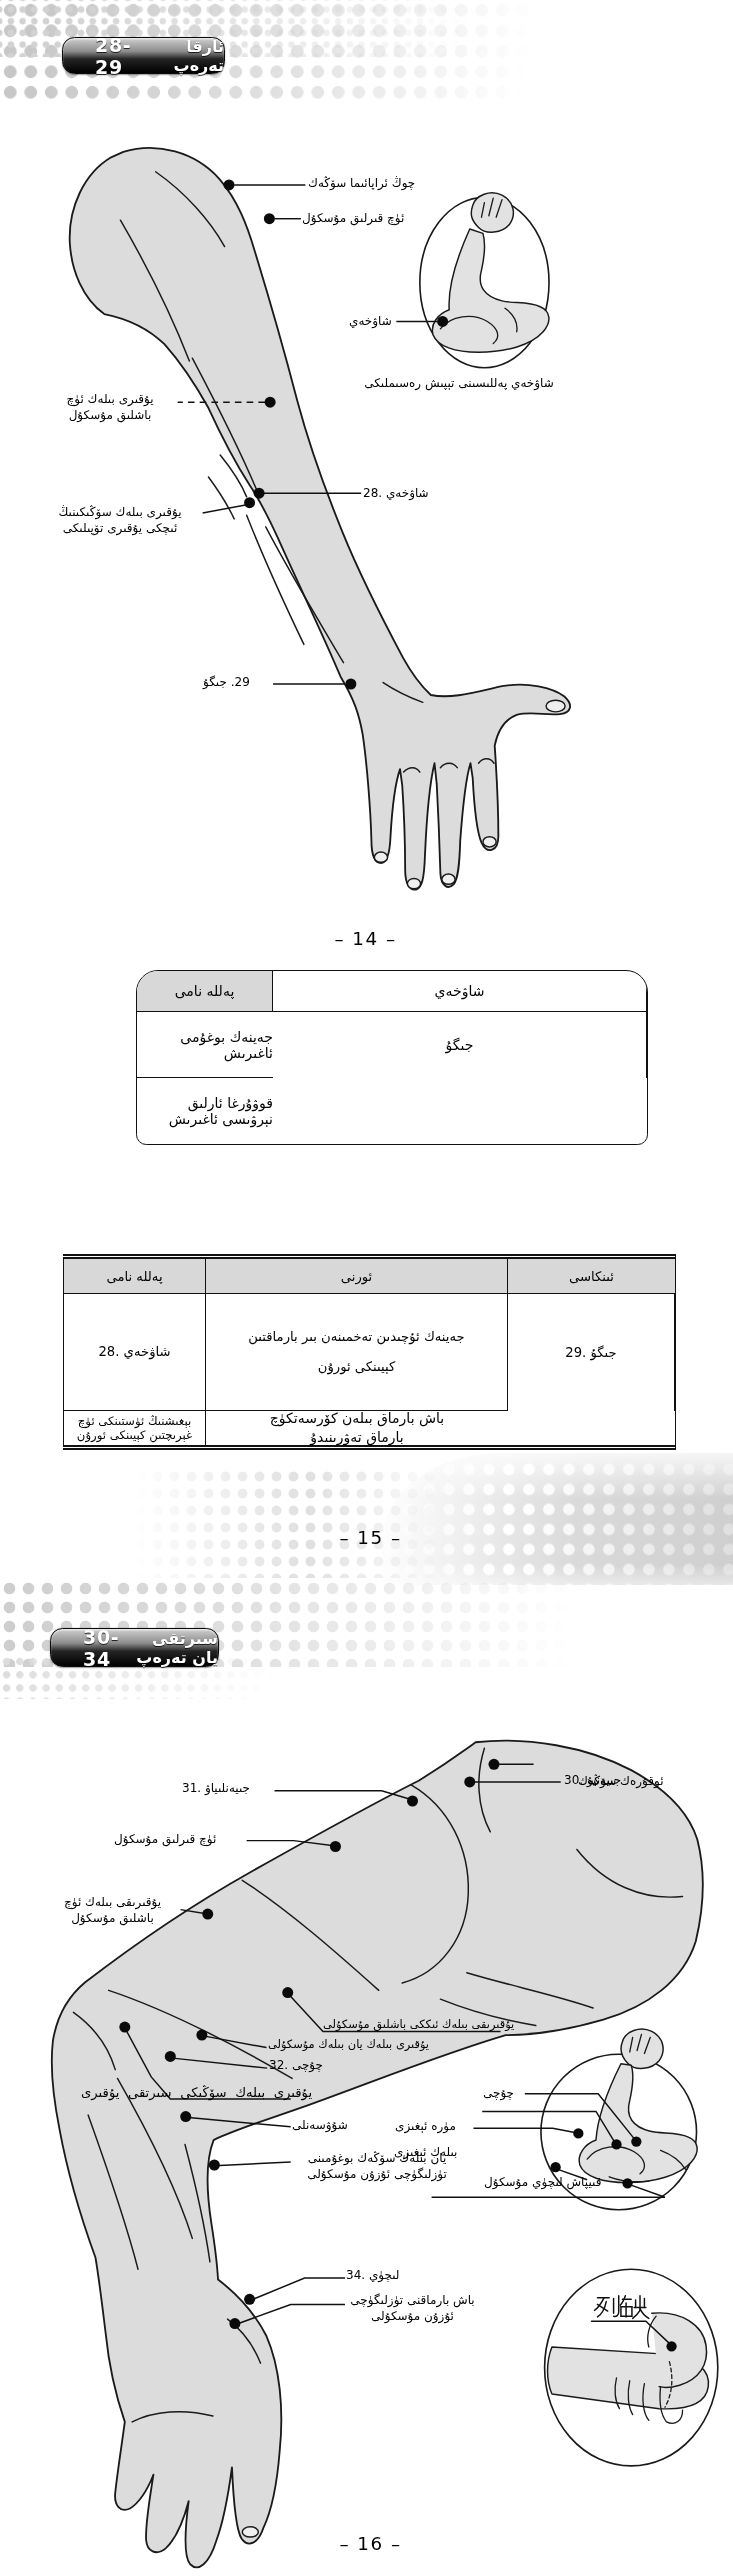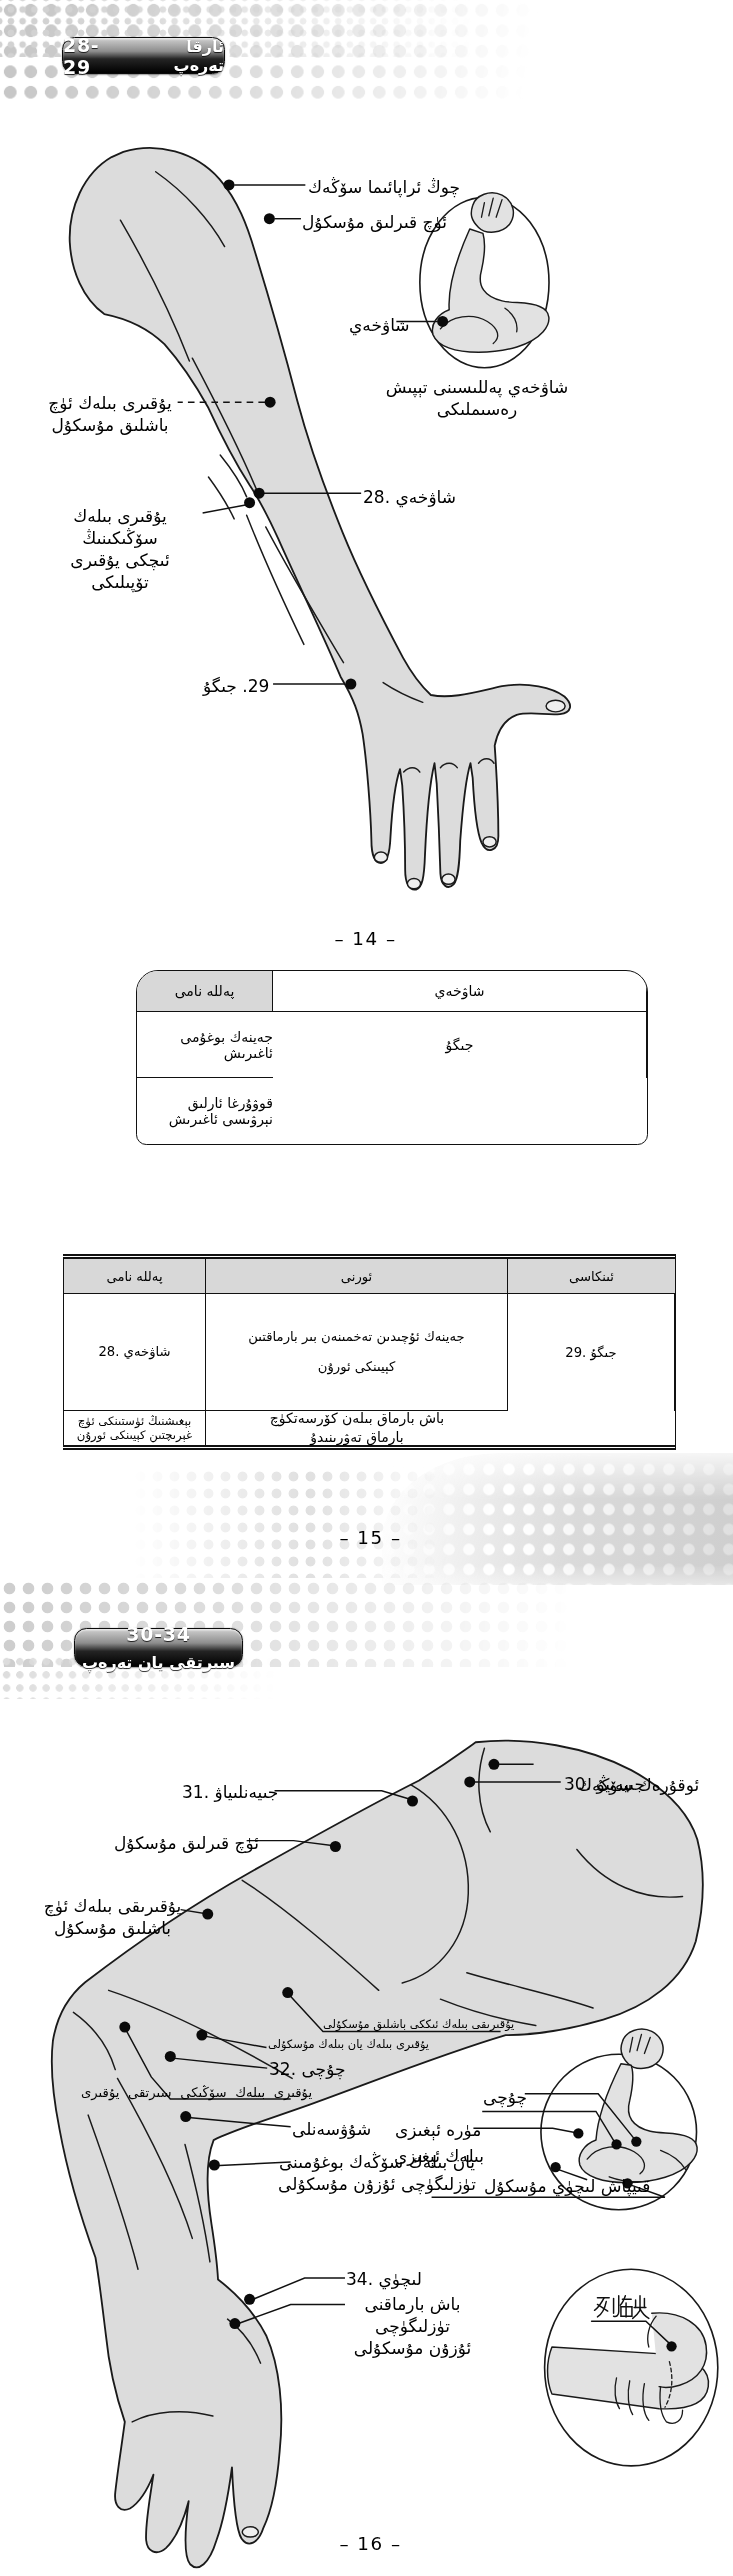--- a/index.html
+++ b/index.html
@@ -42,24 +42,24 @@
     background-image:radial-gradient(circle,#dcdcdc 36%,rgba(220,220,220,0) 42%);
     background-size:13.2px 13.2px;
     -webkit-mask-image:linear-gradient(to right,#000,transparent 90%);
     mask-image:linear-gradient(to right,#000,transparent 90%);}
   
   .badge{position:absolute;display:flex;align-items:center;justify-content:center;gap:8.8px;
     border:1.5px solid #0b0b0b;border-radius:12.5px;color:#fff;
     background:linear-gradient(180deg,#cfcfcf 0%,#8d8d8d 38%,#242424 60%,#000 100%);
     box-shadow:inset 0 1.5px 1.5px rgba(255,255,255,.55), 0 0.7px 1.5px rgba(0,0,0,.4);
     text-shadow:0 0.7px 0.7px rgba(0,0,0,.8);}
-  .badge .rng{font-size:19px;font-weight:bold;letter-spacing:0.7px;}
+  .badge .rng{font-size:19px;font-weight:bold;letter-spacing:0.7px;padding-left:32px;}
   .badge .blb{font-size:16px;font-weight:bold;}
   
-  .lbl{position:absolute;font-size:17px;line-height:1.3;white-space:pre-line;}
+  .lbl{position:absolute;font-size:12px;line-height:1.3;white-space:pre-line;}
   .ctr{text-align:center;}
   .sm{font-size:11.4px;}
   .wide{font-size:13.2px;word-spacing:4.4px;letter-spacing:0.4px;}
   .cjk-hidden{color:transparent;font-size:17.6px;letter-spacing:2.9px;}
   
   .pageno{position:absolute;width:103px;text-align:center;font-size:18.3px;letter-spacing:1.5px;}
   
   .t1{position:absolute;left:136px;top:970px;width:510px;
       display:grid;grid-template-columns:136px 1fr;grid-template-rows:41px 66px 66px;
       border:1.8px solid #111;border-radius:22px 22px 10.3px 10.3px;overflow:hidden;background:#fff;}
@@ -321,21 +321,21 @@
 
   <div class="lbl" dir="rtl" style="left:308px;top:176px;">چوڭ ئراپائىما سۆڭەك</div>
   <div class="lbl" dir="rtl" style="left:302px;top:211px;">ئۈچ قىرلىق مۇسكۇل</div>
   <div class="lbl ctr" dir="rtl" style="left:44px;top:392px;width:132px;">يۇقىرى بىلەك ئۈچ
 باشلىق مۇسكۇل</div>
   <div class="lbl ctr" dir="rtl" style="left:40px;top:505px;width:160px;">يۇقىرى بىلەك سۆڭىكىنىڭ
 ئىچكى يۇقىرى تۆپىلىكى</div>
   <div class="lbl" dir="ltr" style="left:363px;top:486px;">28. شاۋخەي</div>
   <div class="lbl" dir="rtl" style="left:203px;top:675px;">29. جىگۇ</div>
   <div class="lbl" dir="rtl" style="left:349px;top:314px;">شاۋخەي</div>
-  <div class="lbl" dir="rtl" style="left:378px;top:376px;width:198px;text-align:center;">شاۋخەي پەللىسىنى تېپىش رەسىملىكى</div>
+  <div class="lbl" dir="rtl" style="left:360px;top:376px;width:198px;text-align:center;">شاۋخەي پەللىسىنى تېپىش رەسىملىكى</div>
 
   <div class="pageno" style="left:314px;top:928px;">– 14 –</div>
 
   <div class="t1">
     <div class="hd cleft" dir="rtl">پەللە نامى</div>
     <div class="cleft rowline" dir="rtl">شاۋخەي</div>
     <div class="rowline" dir="rtl">جەينەك بوغۇمى ئاغىرىش</div>
     <div class="cleft" dir="rtl">جىگۇ</div>
     <div dir="rtl">قوۋۇرغا ئارلىق نېرۋىسى ئاغىرىش</div>
   </div>
@@ -348,21 +348,21 @@
     <div class="cdiv r1" dir="rtl">جەينەك ئۇچىدىن تەخمىنەن بىر بارماقتىن
 كېيىنكى ئورۇن</div>
     <div class="cdiv" dir="ltr">29. جىگۇ</div>
     <div class="cdiv mid" dir="rtl">بېغىشنىڭ ئۈستىنكى ئۈچ غېرىچتىن كېيىنكى ئورۇن</div>
     <div class="small" dir="rtl">باش بارماق بىلەن كۆرسەتكۈچ
 بارماق تەۋرىنىدۇ</div>
   </div>
 
   <div class="pageno" style="left:319px;top:1527px;">– 15 –</div>
 
-  <div class="badge" style="left:74px;top:1628px;width:167px;height:37px;flex-direction:column;">
+  <div class="badge" style="left:50px;top:1628px;width:167px;height:37px;">
     <span class="rng">30-34</span>
     <span class="blb" dir="rtl">سىرتقى يان تەرەپ</span>
   </div>
 
   <div class="lbl" dir="rtl" style="left:536px;top:1774px;margin-left:42px;">ئوقۇرەك سۆڭەك</div>
   <div class="lbl" dir="ltr" style="left:564px;top:1773px;">30. جىيەنيۇ</div>
   <div class="lbl" dir="ltr" style="left:182px;top:1781px;">31. جىيەنلىياۋ</div>
   <div class="lbl" dir="rtl" style="left:114px;top:1832px;">ئۈچ قىرلىق مۇسكۇل</div>
   <div class="lbl ctr" dir="rtl" style="left:43px;top:1895px;width:139px;">يۇقىرىقى بىلەك ئۈچ
 باشلىق مۇسكۇل</div>

